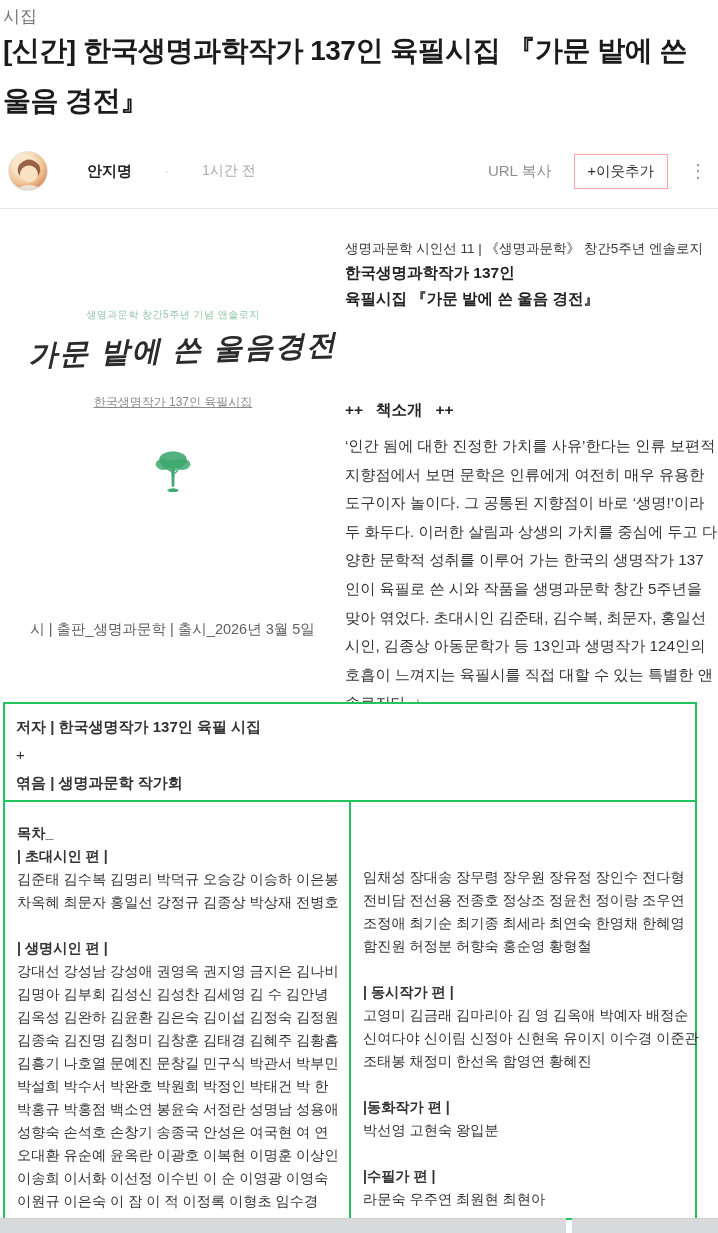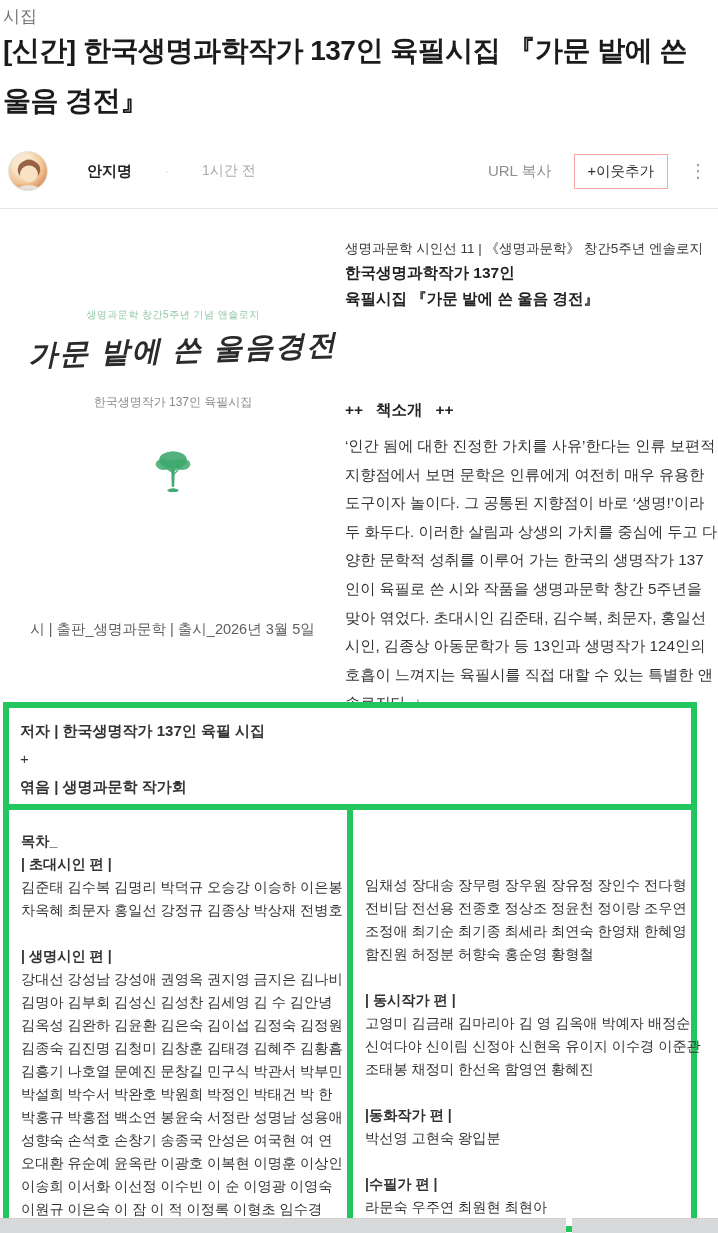--- a/index.html
+++ b/index.html
@@ -29,39 +29,39 @@
     padding:2px 5px; cursor:pointer; letter-spacing:0; }
 
   .header-divider { position:absolute; top:208px; left:0; width:718px; height:0;
     border-top:1px solid #e6e6e6; }
 
   
   .cover { position:absolute; top:240px; left:28px; width:290px; text-align:center; }
   .cover-label { padding-top:68px; font-size:10px; color:#93c7ab; letter-spacing:0.5px; }
   .cover-calligraphy { margin-top:9px; font-size:29px; font-weight:700; font-style:italic;
     color:#2b2b2b; letter-spacing:2px; white-space:nowrap; transform:rotate(-2deg); }
-  .cover-subtitle { margin-top:23px; font-size:12px; color:#8a8a8a; }
+  .cover-subtitle { margin-top:23px; font-size:12px; color:#8a8a8a;text-decoration:underline; }
   .tree-wrap { margin-top:36px; height:52px; }
   .cover-logo { margin-top:58px; font-size:17px; font-weight:700; color:#2e2e2e; letter-spacing:1px; }
   .cover-caption { position:absolute; top:620px; left:0; width:345px; text-align:center;
     font-size:14.5px; color:#5f5f5f; }
 
   
   .book-info { position:absolute; top:238px; left:345px; width:373px; }
   .series-line { font-size:13.5px; color:#3a3a3a; line-height:22px; white-space:nowrap; }
   .info-title { font-size:15.5px; font-weight:700; color:#222; line-height:26px; }
   .intro-heading { margin-top:88px; font-size:15.5px; font-weight:700; color:#222;
     white-space:pre-wrap; }
   .intro-text { margin-top:11px; font-size:15.2px; line-height:28.6px; color:#333;
     word-break:break-all; }
 
   
   .info-table { position:absolute; top:702px; left:3px; width:694px;
     border-collapse:collapse; background:#fff; table-layout:fixed; }
-  .info-table td { border:6px solid #22c55e; vertical-align:top; color:#333; }
+  .info-table td { border:2px solid #22c55e; vertical-align:top; color:#333; }
   .author-cell { padding:9px 11px 3px; font-size:15px; }
   .author-cell .cell-line { line-height:28px; min-height:28px; }
   .toc-left  { width:352px; padding:20px 12px 5px; font-size:14.2px; }
   .toc-right { padding:64px 12px 5px; font-size:14.2px; }
   .toc-left .cell-line, .toc-right .cell-line { line-height:23px; min-height:23px;
     white-space:nowrap; }
   .cell-line.bold { font-weight:700; }
 
   
   .bottom-bar { position:absolute; left:0; top:1218px; width:718px; height:15px; }

